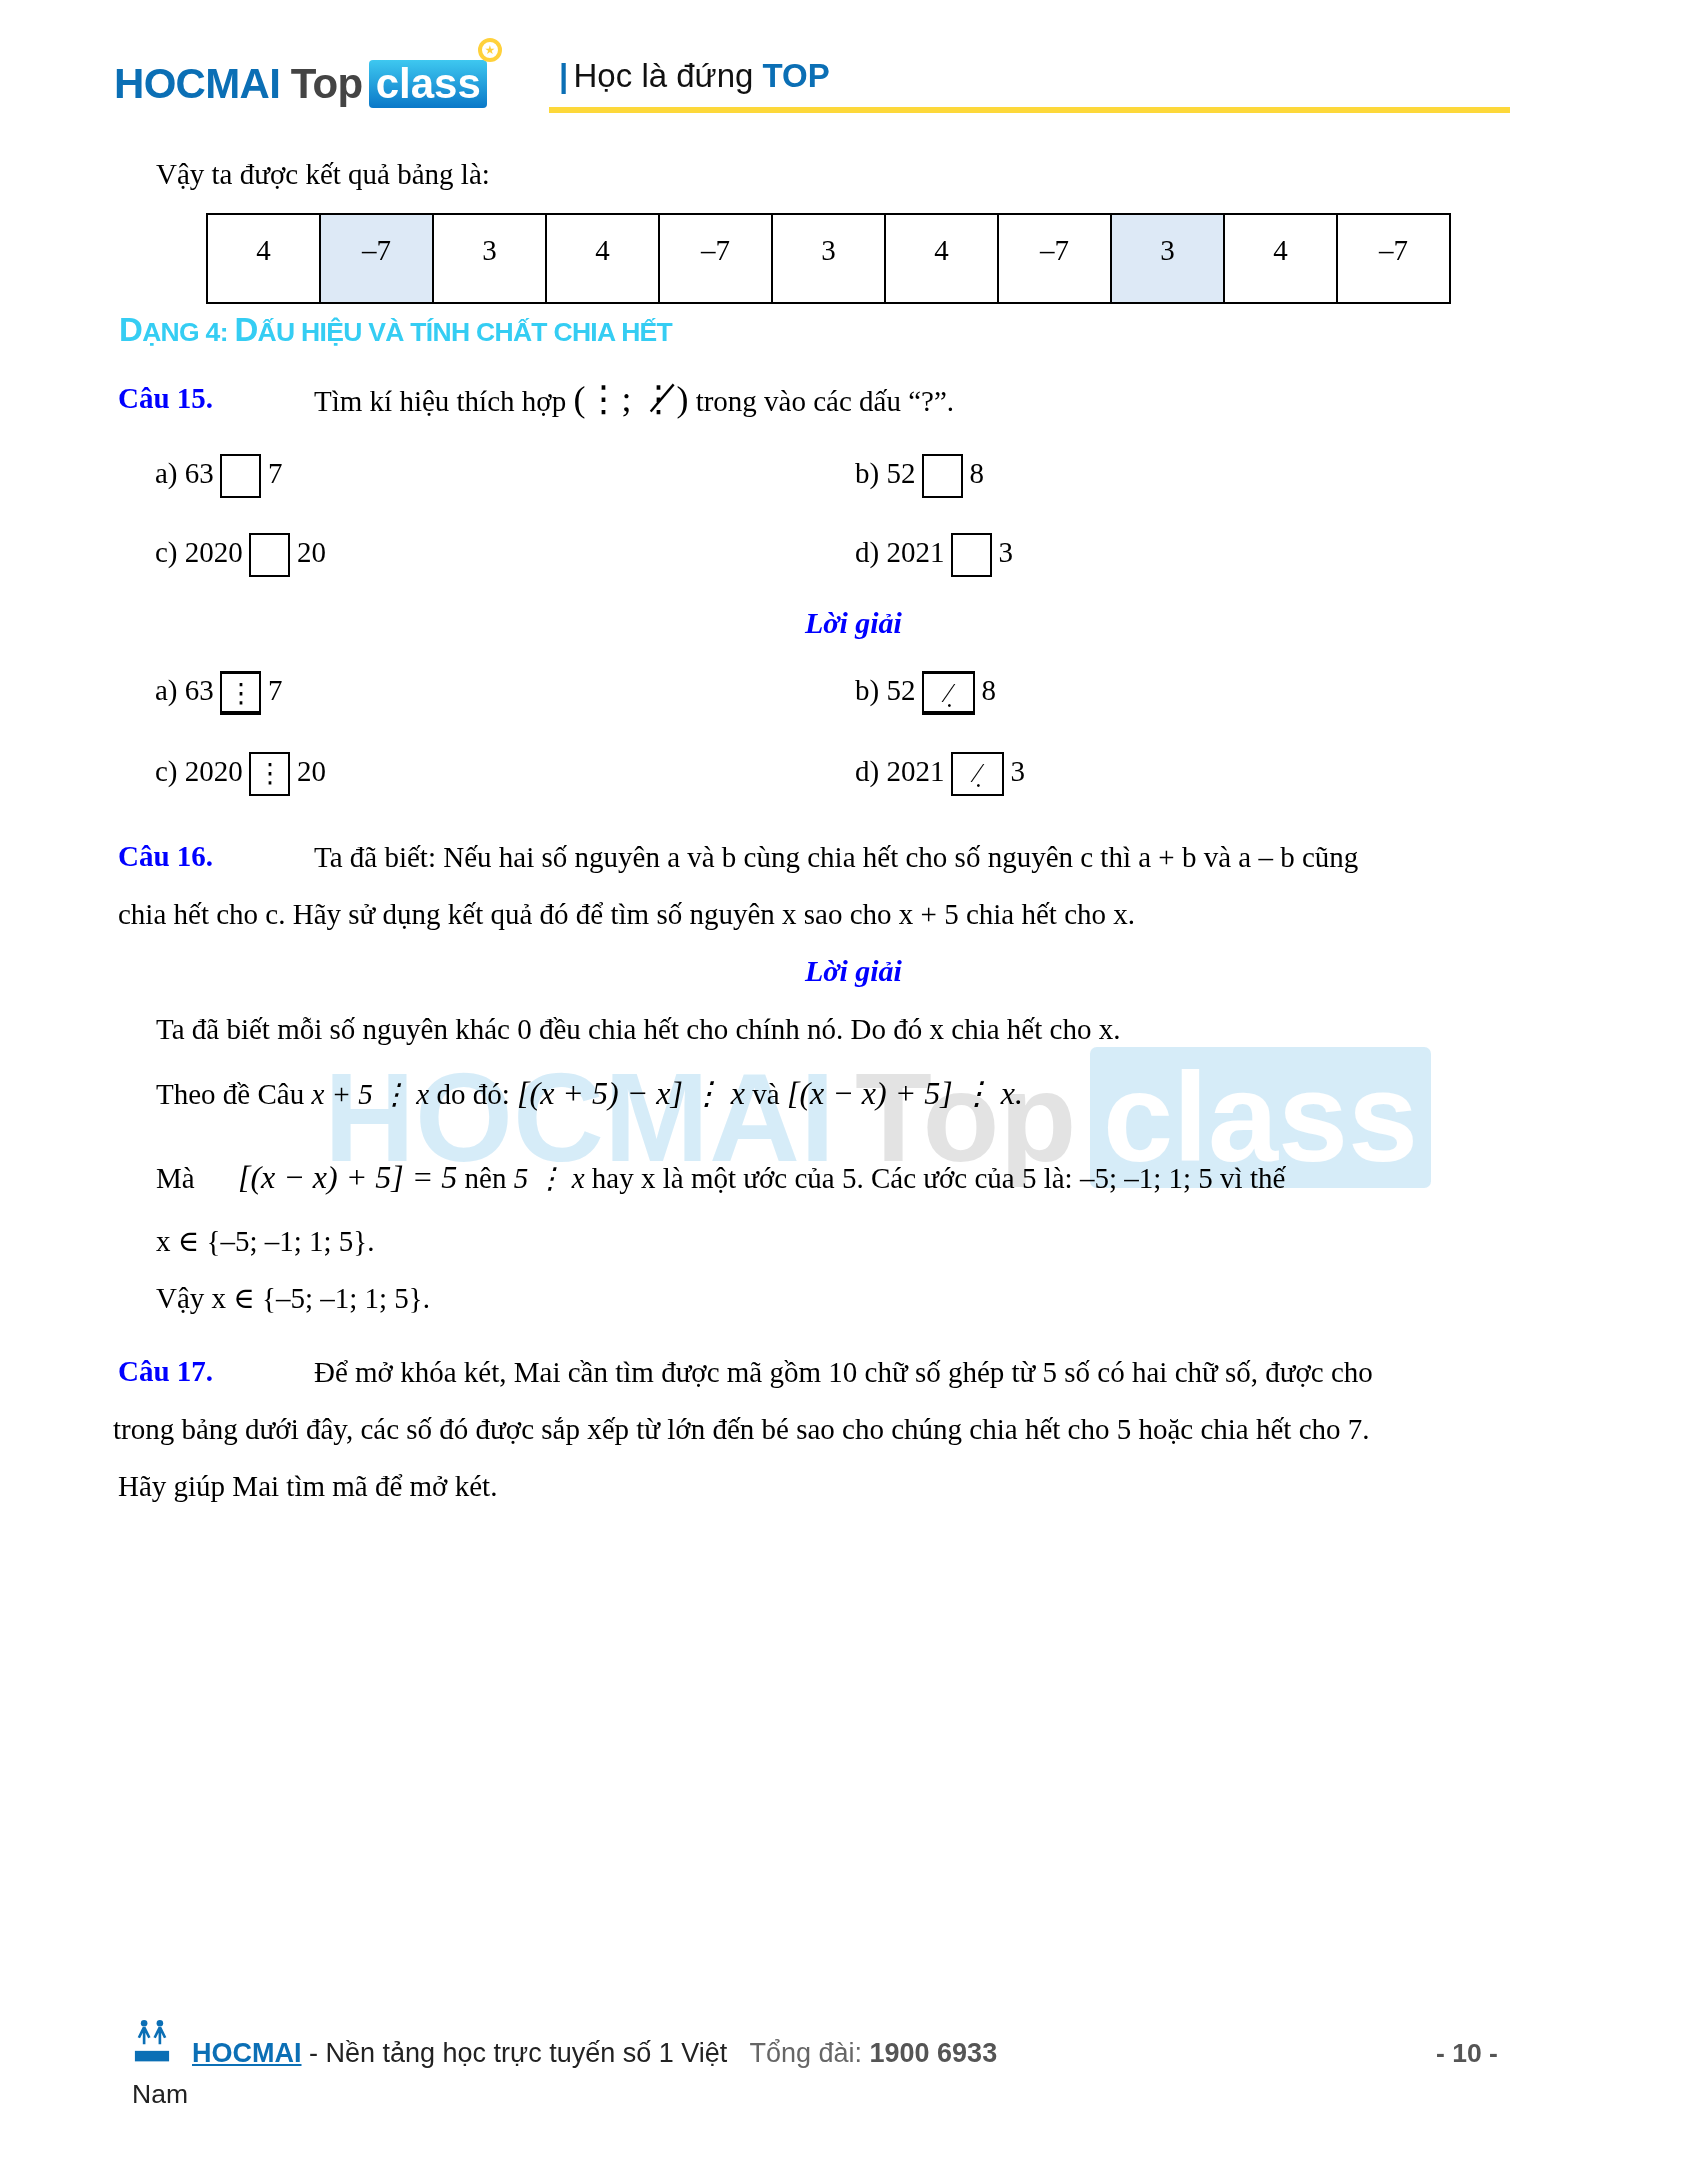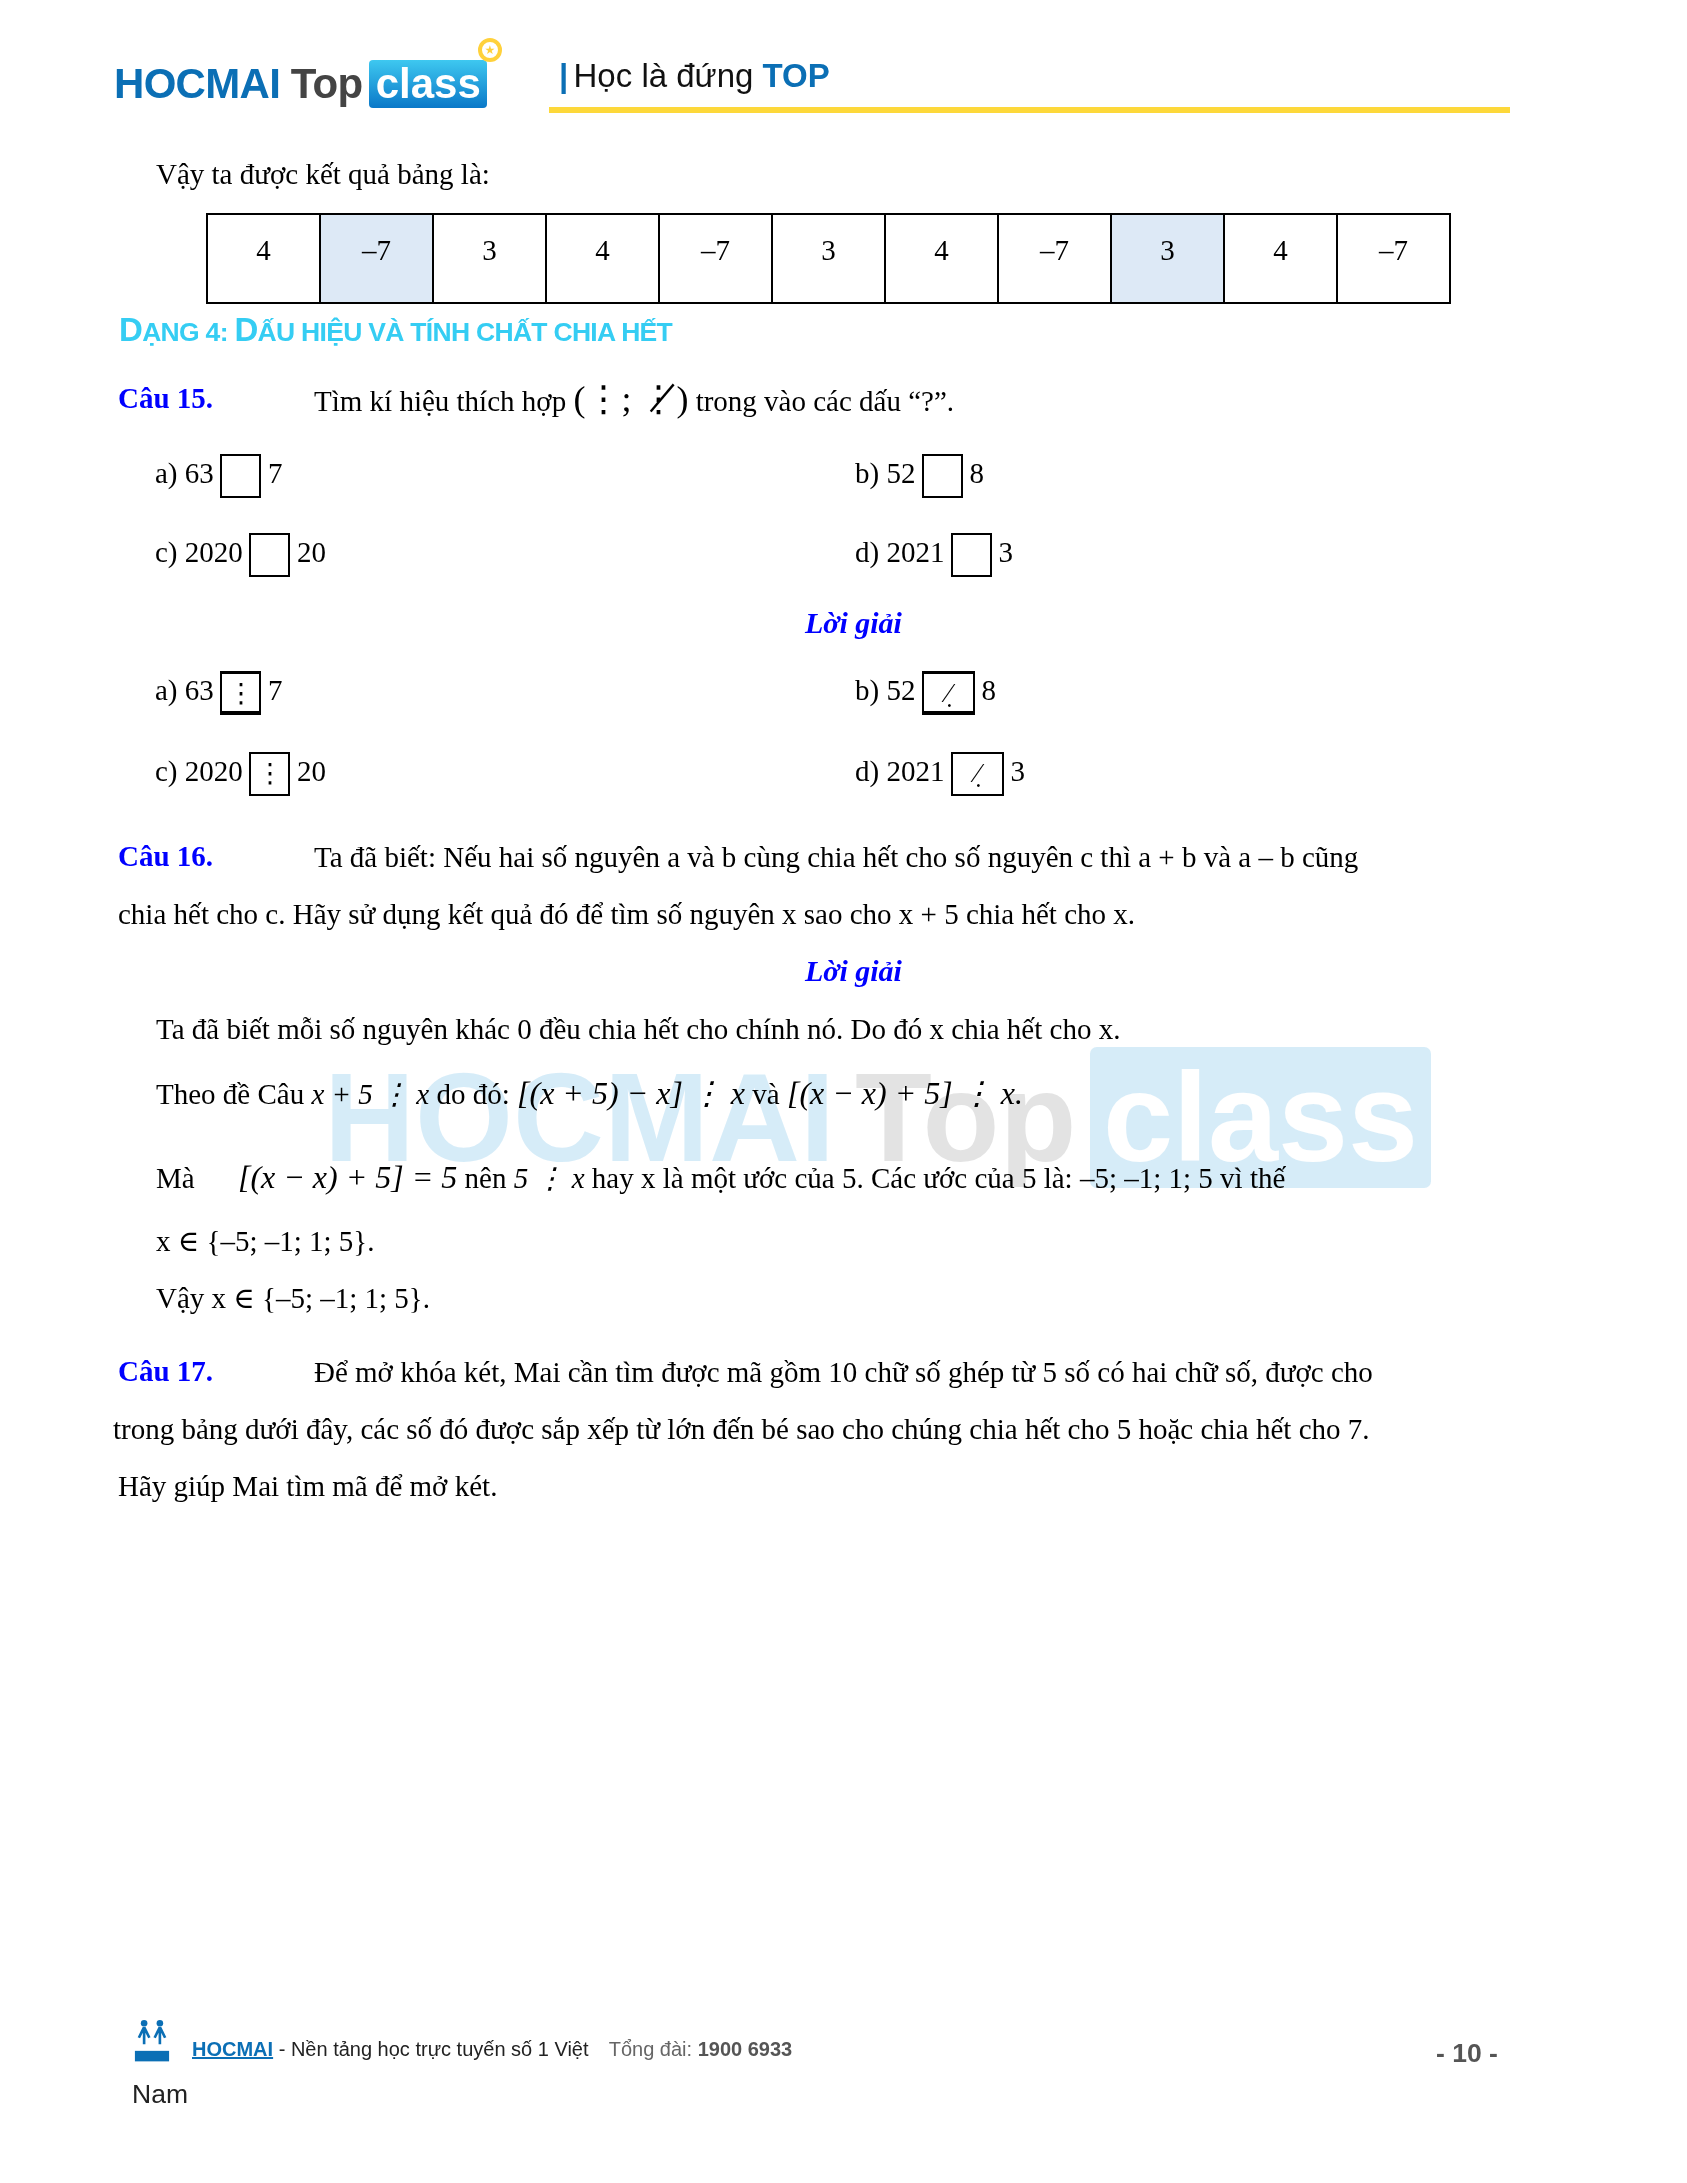--- a/index.html
+++ b/index.html
@@ -41,21 +41,21 @@
 
   .watermark { left: 324px; top: 1045px; font-family: "Liberation Sans", "DejaVu Sans", sans-serif; font-weight: 700;
                font-size: 126px; opacity: 0.16; white-space: nowrap; pointer-events: none; }
   .watermark .w1 { color: #0b8fd8; }
   .watermark .w2 { color: #555; margin-left: 20px; }
   .watermark .w3 { color: #fff; background: #0b8fd8; padding: 0 13.2px; margin-left: 13.2px; border-radius: 6.6px; }
 
   .math { font-style: italic; }
 
   
-  .footer { left: 132px; top: 2038px; font-family: "Liberation Sans", "DejaVu Sans", sans-serif; font-size: 20px; color: #222; white-space: nowrap; }
+  .footer { left: 132px; top: 2038px; font-family: "Liberation Sans", "DejaVu Sans", sans-serif; font-size: 27px; color: #222; white-space: nowrap; }
   .footer .brand { color: #0b6fb5; font-weight: 700; text-decoration: underline; }
   .footer .phone-label { color: #666; margin-left: 14.6px; }
   .footer .phone { color: #555; font-weight: 700; }
   .foot-icon { left: 132px; top: 2018px; width: 40px; height: 46px; }
   .pagenum { left: 1436px; top: 2038px; font-family: "Liberation Sans", "DejaVu Sans", sans-serif; font-size: 26.5px; color: #555; font-weight: 700; }
   .footer2 { left: 132px; top: 2079px; font-family: "Liberation Sans", "DejaVu Sans", sans-serif; font-size: 26.5px; color: #222; text-align: center; }
 </style>
 </head>
 <body>
 

